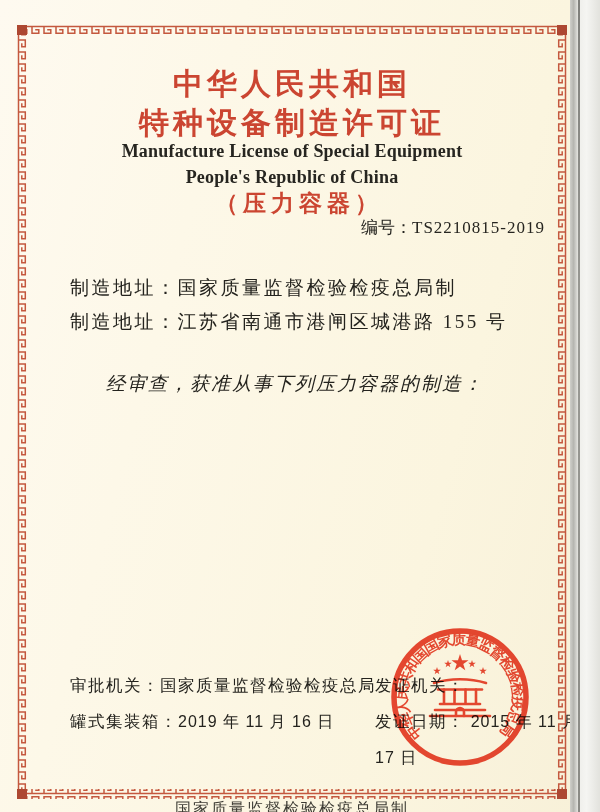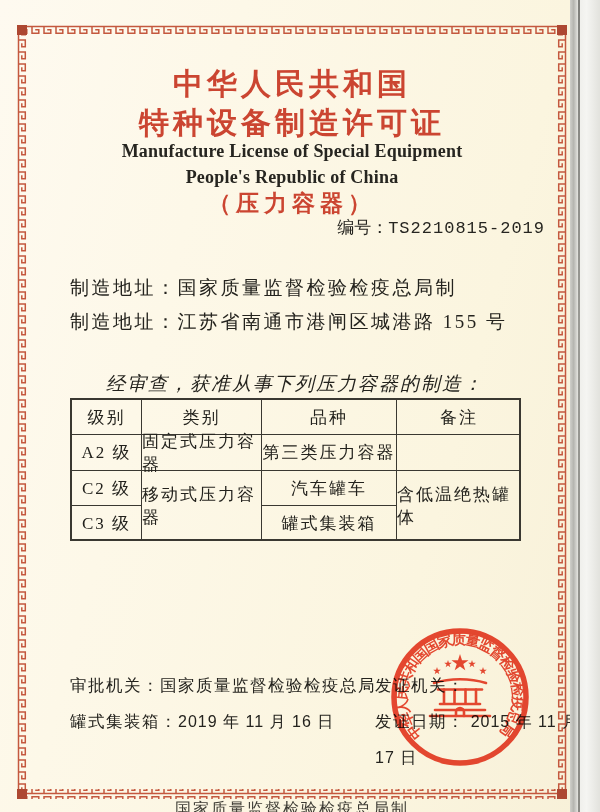--- a/index.html
+++ b/index.html
@@ -15,24 +15,24 @@
     background:linear-gradient(to right,#cfcfca 0%, #b5b5b0 12%, #efefeb 30%, #f5f5f2 55%, #e2e2dd 100%);
   }
   .scan-edge::after{
     content:""; position:absolute; left:8px; top:0; width:2px; height:100%;
     background:linear-gradient(#7f7f7b,#9a9a95 40%,#8a8a85);
   }
   .frame { position:absolute; left:17px; top:25px; }
   .t-center { position:absolute; left:17px; width:550px; text-align:center; }
   .title-cn { font-size:30px; font-weight:bold; color:#cb4531; letter-spacing:4px; }
   .title-en { font-size:18px; font-weight:bold; color:#262520; letter-spacing:.2px; }
-  .subtitle { font-size:23px; color:#cb4531; letter-spacing:5px; font-weight:600; }
+  .subtitle { font-size:23px; color:#cb4531; letter-spacing:5px; font-weight:600;margin-left:7px; }
   .serial { position:absolute; top:216px; left:0; width:545px; text-align:right;
             font-size:17px; color:#262520; }
-  .serial .num { font-family:Liberation Mono, monospace; letter-spacing:1px;margin-top:38px; }
+  .serial .num { font-family:Liberation Serif, serif; letter-spacing:1px;margin-top:38px; }
   .info-line { position:absolute; left:70px; font-size:19px; color:#24231e;
                letter-spacing:2.5px; font-weight:500; }
   .statement { position:absolute; left:106px; top:371px; font-size:19px;
                color:#24231e; letter-spacing:2px; font-weight:500;font-style:italic; }
   .lic-table {
     position:absolute; left:70px; top:398px; width:451px; height:143px;
     display:grid; grid-template-columns:70px 120px 135px 124px;
     grid-template-rows:35px 36px 35px 35px;
     border:2px solid #3a3831; background:transparent;
   }
@@ -98,39 +98,20 @@
 
   <div class="info-line" style="top:275px">
     <span>制造地址：</span><span>国家质量监督检验检疫总局制</span>
   </div>
   <div class="info-line" style="top:309px">
     <span>制造地址：</span><span>江苏省南通市港闸区城港路 155 号</span>
   </div>
 
   <div class="statement">经审查，获准从事下列压力容器的制造：</div>
 
-  <div class="lic-table">
-    <div class="cell">级别</div>
-    <div class="cell">类别</div>
-    <div class="cell">品种</div>
-    <div class="cell lastcol">备注</div>
-
-    <div class="cell">A2 级</div>
-    <div class="cell">固定式压力容器</div>
-    <div class="cell">第三类压力容器</div>
-    <div class="cell lastcol"></div>
-
-    <div class="cell">C2 级</div>
-    <div class="cell cat-mobile lastrow">移动式压力容器</div>
-    <div class="cell" style="grid-column:3">汽车罐车</div>
-    <div class="cell rem-span lastcol lastrow">含低温绝热罐体</div>
-
-    <div class="cell lastrow" style="grid-column:1">C3 级</div>
-    <div class="cell lastrow" style="grid-column:3">罐式集装箱</div>
-  </div>
 
   <div class="footer-col fl">
     <div>
       <span>审批机关：</span><span>国家质量监督检验检疫总局</span>
     </div>
     <div>
       <span>罐式集装箱：</span><span class="date-val">2019 年 11 月 16 日</span>
     </div>
   </div>
 

